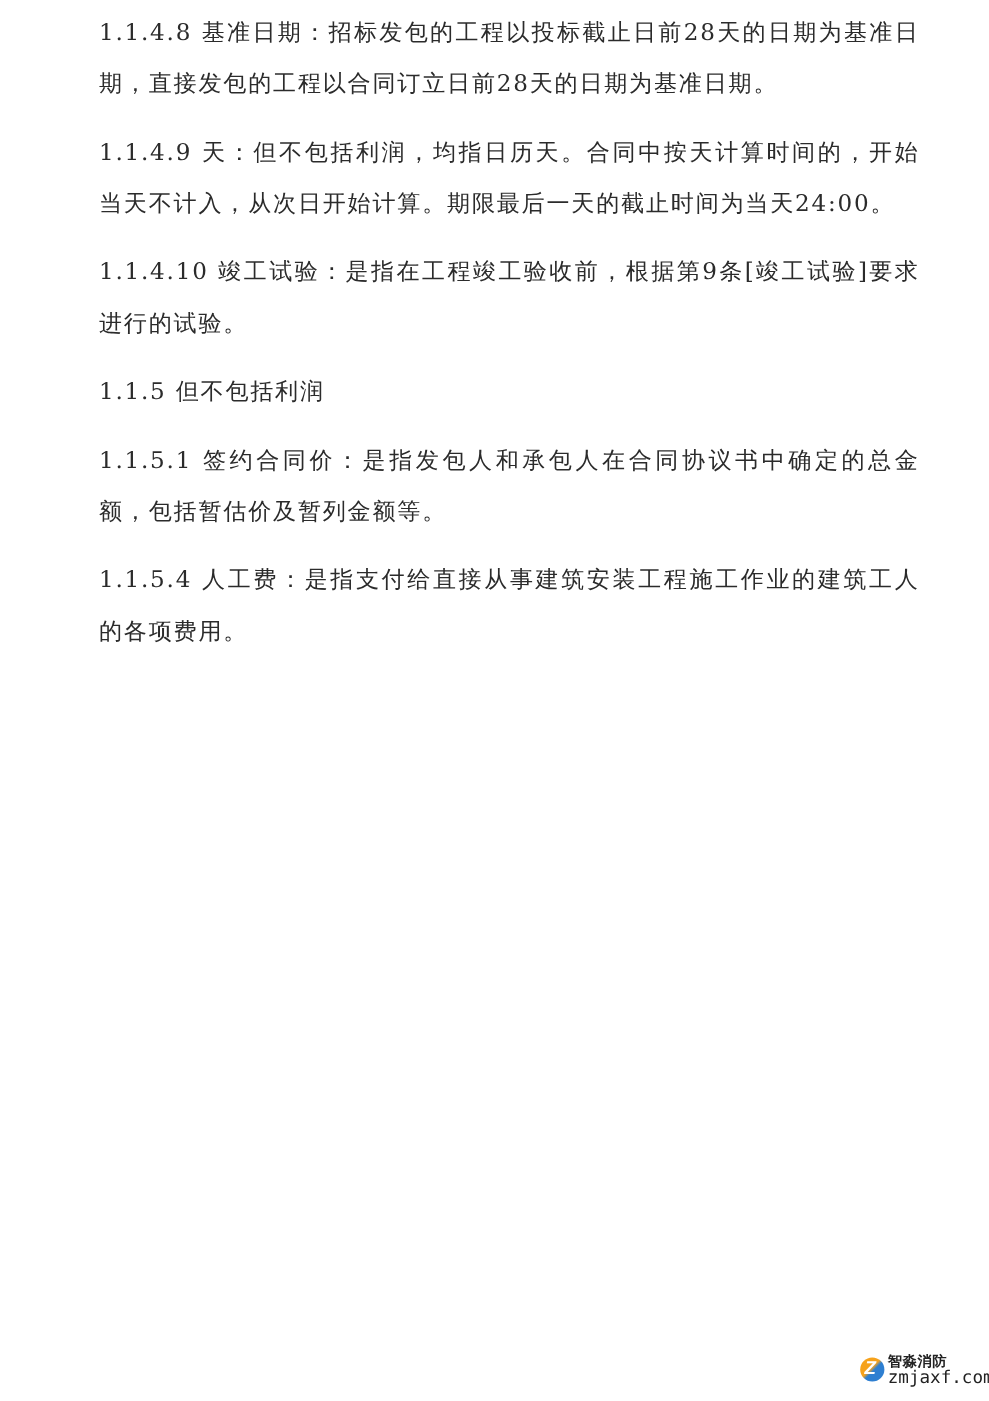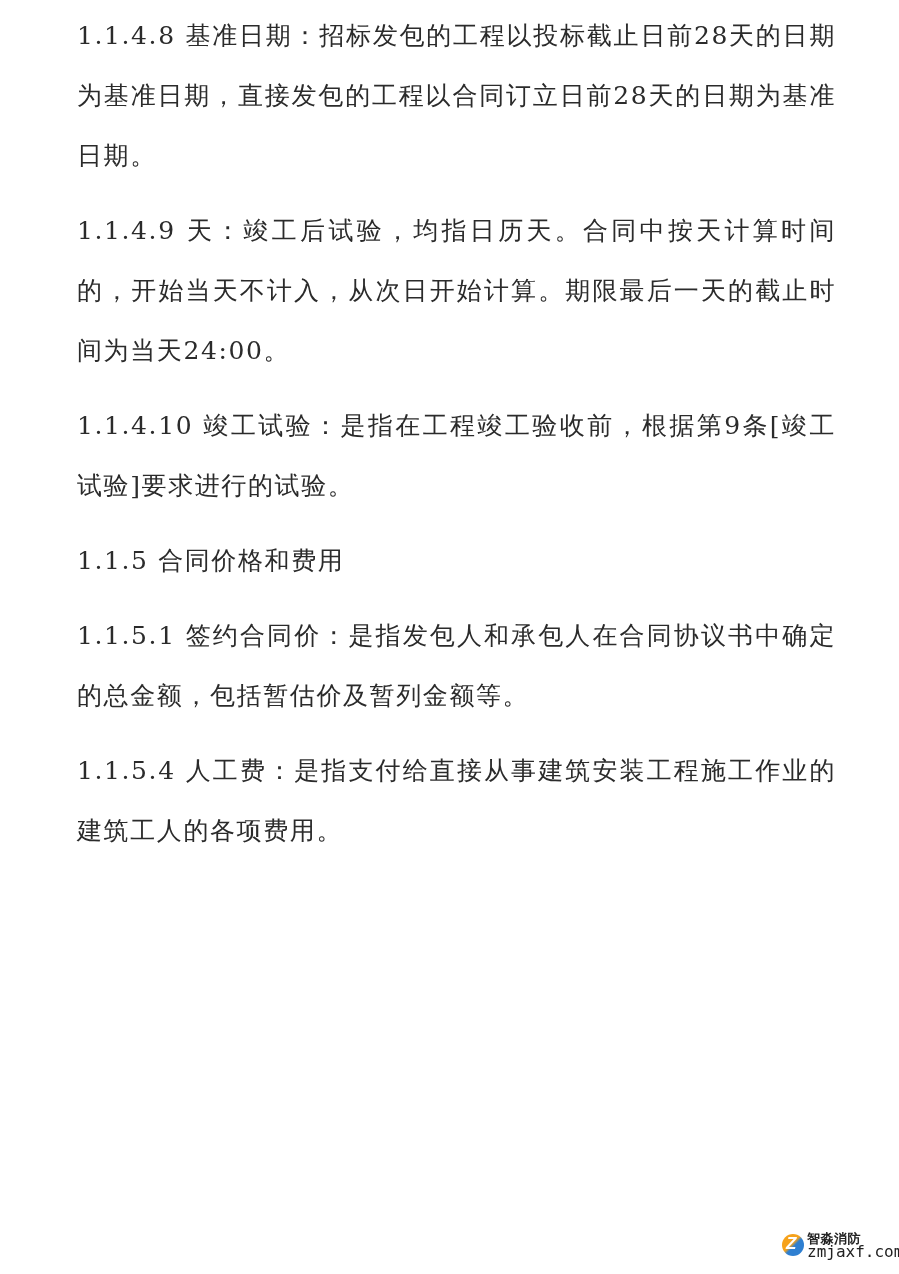--- a/index.html
+++ b/index.html
@@ -15,24 +15,24 @@
       font-family: "DejaVu Serif", "Liberation Serif", serif;
       color: #2b2b2b;
     }
     .doc {
       position: absolute;
       left: 76px;
       top: 6px;
       width: 760px;
     }
     .para {
-      font-size: 25px;
-      line-height: 60px;
+      font-size: 21px;
+      line-height: 47px;
       letter-spacing: 1.6px;
-      margin: 0 0 15px 1px;
+      margin: 0 0 15px 14px;
       text-align: justify;
       word-break: break-all;
     }
     .watermark {
       position: absolute;
       left: 782px;
       top: 1232px;
       display: flex;
       align-items: center;
       gap: 3px;
@@ -72,23 +72,23 @@
       font-family: "DejaVu Sans Mono", monospace;
       font-size: 16px;
       color: #222;
     }
   </style>
 </head>
 <body>
 
 <div class="doc">
   <p class="para">1.1.4.8 基准日期：招标发包的工程以投标截止日前28天的日期为基准日期，直接发包的工程以合同订立日前28天的日期为基准日期。</p>
-  <p class="para">1.1.4.9 天：竣工后试验，均指日历天。合同中按天计算时间的，开始当天不计入，从次日开始计算。期限最后一天的截止时间为当天24:00。</p>
+  <p class="para">1.1.4.9 天：但不包括利润，均指日历天。合同中按天计算时间的，开始当天不计入，从次日开始计算。期限最后一天的截止时间为当天24:00。</p>
   <p class="para">1.1.4.10 竣工试验：是指在工程竣工验收前，根据第9条[竣工试验]要求进行的试验。</p>
-  <p class="para">1.1.5 合同价格和费用</p>
+  <p class="para">1.1.5 但不包括利润</p>
   <p class="para">1.1.5.1 签约合同价：是指发包人和承包人在合同协议书中确定的总金额，包括暂估价及暂列金额等。</p>
   <p class="para">1.1.5.4 人工费：是指支付给直接从事建筑安装工程施工作业的建筑工人的各项费用。</p>
 </div>
 
 <div class="watermark">
   <span class="wm-logo"></span>
   <span class="wm-text">
     <span class="wm-name">智淼消防</span>
     <span class="wm-url">zmjaxf.com</span>
   </span>

